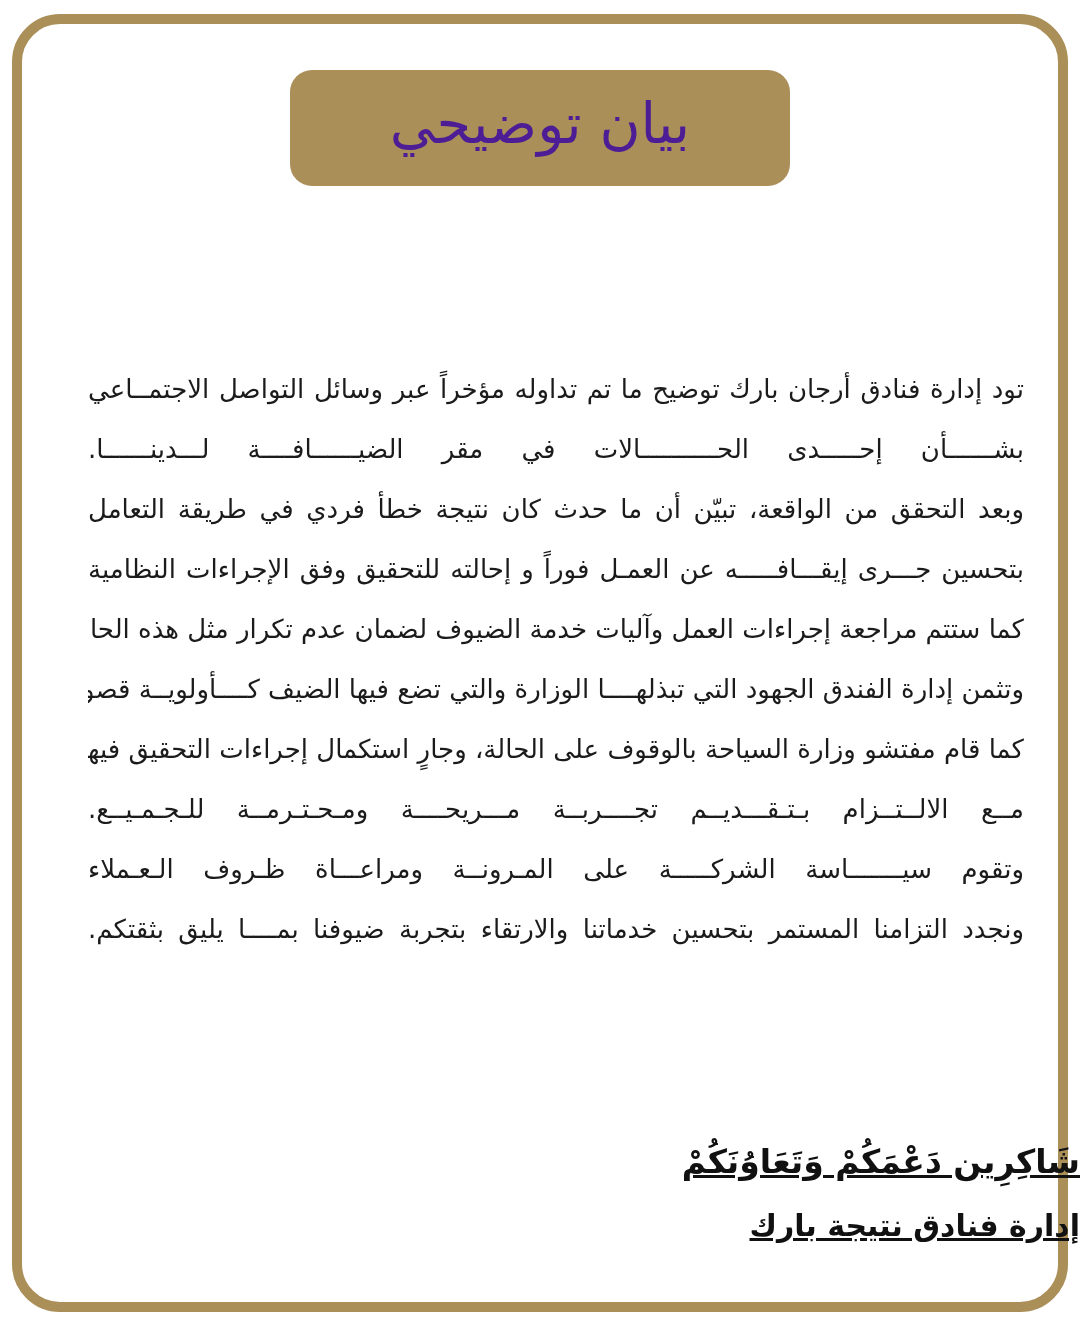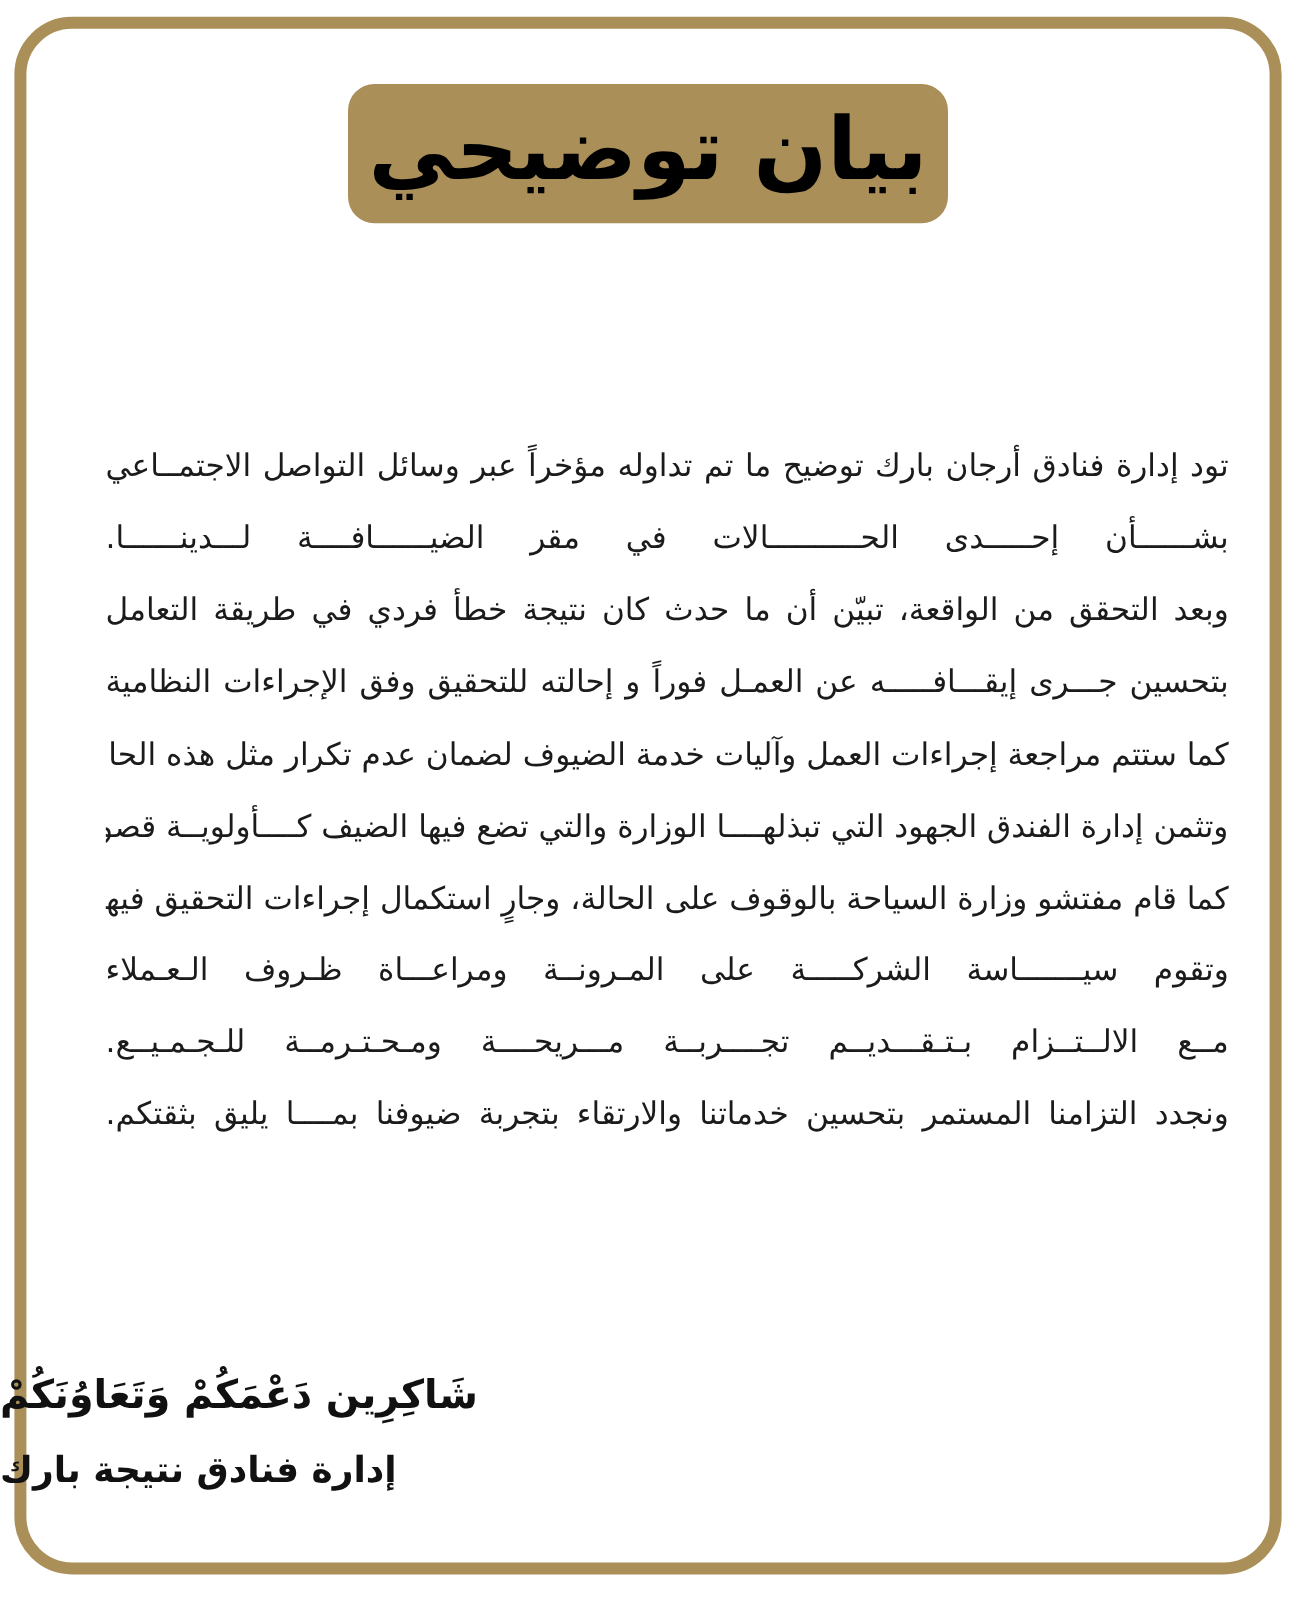--- a/index.html
+++ b/index.html
@@ -25,23 +25,23 @@
   .badge{
     position:absolute;
     top:70px;left:50%;
     transform:translateX(-50%);
     width:500px;height:116px;
     background:var(--gold);
     border-radius:22px;
     display:flex;align-items:center;justify-content:center;
   }
   .badge .title{
-    color:#000000;
-    font-size:72px;
-    font-weight:bold;
+    color:#4c1d95;
+    font-size:56px;
+    font-weight:normal;
     direction:rtl;
     line-height:1;
     padding-bottom:8px;
   }
   .body-text{
     position:absolute;
     top:359px;
     right:56px;left:56px;
     direction:rtl;
     overflow:hidden;
@@ -53,23 +53,24 @@
     height:60px;
     color:var(--text);
     text-align:justify;
     text-align-last:justify;
     white-space:nowrap;
     overflow:hidden;
   }
   .signature{
     position:absolute;
     top:1140px;left:0;right:0;
-    text-align:left;
+    text-align:right;
     direction:rtl;
     color:#111111;
+    text-decoration:underline;
   }
   .signature .thanks{
     font-size:33px;
     font-weight:bold;
     line-height:44px;
     margin-bottom:22px;
   }
   .signature .entity{
     font-size:30px;
     font-weight:bold;
@@ -86,21 +87,21 @@
 </div>
 
 <div class="body-text">
   <div class="line">تود إدارة فنادق أرجان بارك توضيح ما تم تداوله مؤخراً عبر وسائل التواصل الاجتمــاعي</div>
   <div class="line">بشــــــأن إحـــــدى الحــــــــــالات في مقر الضيــــــافــــة لـــدينــــــا.</div>
   <div class="line">وبعد التحقق من الواقعة، تبيّن أن ما حدث كان نتيجة خطأ فردي في طريقة التعامل</div>
   <div class="line">بتحسين جـــرى إيقـــافـــــه عن العمـل فوراً و إحالته للتحقيق وفق الإجراءات النظامية</div>
   <div class="line">كما ستتم مراجعة إجراءات العمل وآليات خدمة الضيوف لضمان عدم تكرار مثل هذه الحالات.</div>
   <div class="line">وتثمن إدارة الفندق الجهود التي تبذلهــــا الوزارة والتي تضع فيها الضيف كــــأولويــة قصوى</div>
   <div class="line">كما قام مفتشو وزارة السياحة بالوقوف على الحالة، وجارٍ استكمال إجراءات التحقيق فيهـــا</div>
+  <div class="line">مــع الالــتــزام بـتـقـــديــم تجــــربــة مـــريحــــة ومـحـتـرمــة للـجـمـيــع.</div>
   <div class="line">وتقوم سيـــــــاسة الشركـــــة على المـرونــة ومراعـــاة ظـروف الـعـملاء</div>
-  <div class="line">مــع الالــتــزام بـتـقـــديــم تجــــربــة مـــريحــــة ومـحـتـرمــة للـجـمـيــع.</div>
   <div class="line">ونجدد التزامنا المستمر بتحسين خدماتنا والارتقاء بتجربة ضيوفنا بمــــا يليق بثقتكم.</div>
 </div>
 
 <div class="signature">
   <div class="thanks">شَاكِرِين دَعْمَكُمْ وَتَعَاوُنَكُمْ</div>
   <div class="entity">إدارة فنادق نتيجة بارك</div>
 </div>
 
 </body></html>

